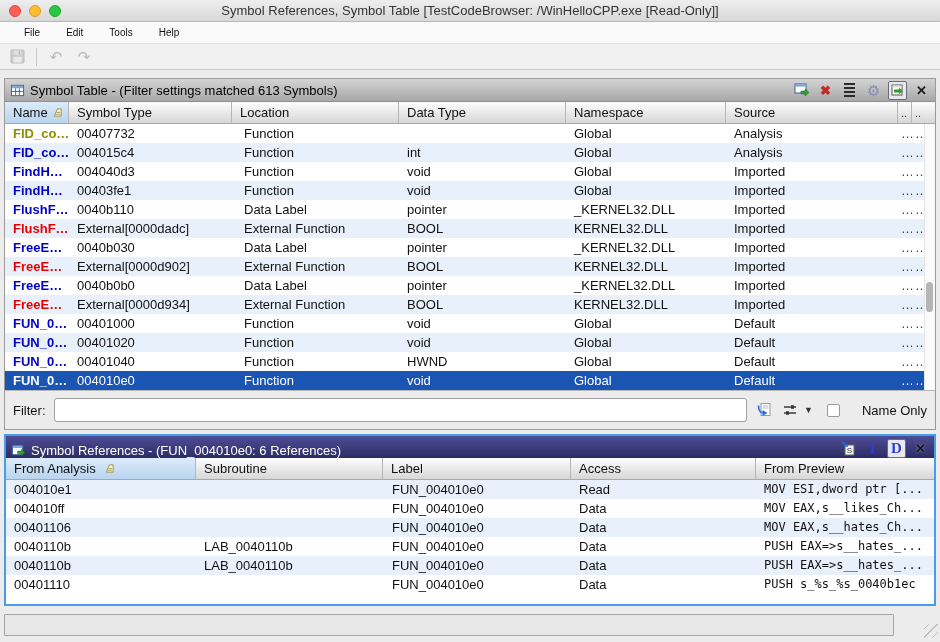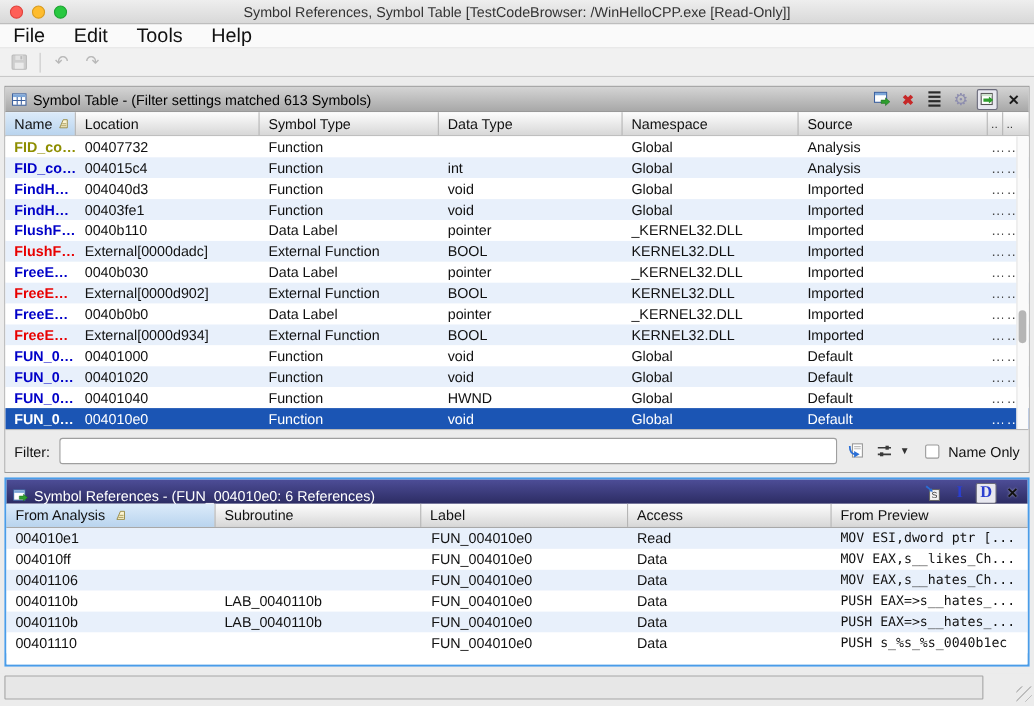--- a/index.html
+++ b/index.html
@@ -13,21 +13,21 @@
     border-bottom:1px solid #b8b8b8; display:flex; align-items:center; position:relative; }
   .traffic { display:flex; gap:8px; padding-left:9px; }
   .tl { width:12px; height:12px; border-radius:50%; display:inline-block; }
   .tl.red   { background:#ff5f57; border:1px solid #e0443e; }
   .tl.yellow{ background:#febc2e; border:1px solid #d89c21; }
   .tl.green { background:#28c840; border:1px solid #1ea433; }
   .wtitle { position:absolute; left:0; right:0; text-align:center; font-size:13px; color:#333; }
 
   
   .menubar { height:22px; flex:0 0 22px; background:#fafafa; border-bottom:1px solid #e2e2e2;
-    display:flex; align-items:center; gap:26px; padding-left:12px; font-size:18px; }
+    display:flex; align-items:center; gap:26px; padding-left:24px; font-size:10px; }
   .menu-item { cursor:default; }
   .toolbar { height:26px; flex:0 0 26px; background:#f1f1f1; border-bottom:1px solid #c9c9c9;
     display:flex; align-items:center; padding-left:6px; gap:6px; }
   .tbtn { width:22px; height:20px; display:flex; align-items:center; justify-content:center; opacity:.55; }
   .tsep { width:1px; height:18px; background:#c9c9c9; margin:0 2px; }
   .arrow-glyph { font-size:15px; color:#8a8a8a; line-height:1; }
 
   
   .content { flex:1; padding:8px 4px 0 4px; background:#ececec; }
 
@@ -85,21 +85,21 @@
     background:#b5b5b5; border-radius:4px; }
 
   
   .filterbar { height:39px; border-top:1px solid #b8b8b8; background:#ececec;
     display:flex; align-items:center; padding:0 8px; gap:8px; font-size:13px; }
   .filter-input { flex:1; height:24px; border:1px solid #9f9f9f; border-radius:3px;
     background:#fff; font-size:13px; padding:0 6px; font-family:"Liberation Sans",sans-serif; }
   .icon16 { width:18px; height:18px; display:flex; align-items:center; justify-content:center; }
   .dd-arrow { font-size:9px; color:#333; margin-left:-3px; }
   .checkbox { width:13px; height:13px; border:1px solid #9a9a9a; background:#fff; border-radius:2px; display:inline-block; }
-  .cbwrap { display:flex; align-items:center; gap:8px; margin-left:6px; }
+  .cbwrap { display:flex; align-items:center; gap:22px; margin-left:6px; }
 
   .refs-filler { height:10px; background:#fff; }
 
   
   .statusrow { flex:0 0 30px; display:flex; align-items:flex-end; padding:0 0 6px 4px; position:relative; }
   .statusbar { width:890px; height:22px; background:#e7e7e7; border:1px solid #a5a5a5; border-radius:1px; }
   .grip { position:absolute; right:2px; bottom:4px; width:14px; height:14px;
     background:repeating-linear-gradient(135deg, transparent 0 3px, #bdbdbd 3px 4px, transparent 4px 6px); }
 </style>
 </head>
@@ -189,25 +189,25 @@
 
       <div class="thead">
         <div class="hcell st-c1 sorted">
           <span>Name</span>
           <svg width="11" height="11" viewBox="0 0 12 12">
             <path d="M2.5 10 L10 10 L10 2 L6 2 Z" fill="#fbf3d0" stroke="#8a7a2a" stroke-width="0.8"></path>
             <line x1="4" y1="8" x2="9" y2="8" stroke="#8a7a2a" stroke-width="0.7"></line>
             <line x1="5" y1="6" x2="9" y2="6" stroke="#8a7a2a" stroke-width="0.7"></line>
           </svg>
         </div>
+        <div class="hcell st-c3">
+            <span>Symbol Type</span>
+          </div>
         <div class="hcell st-c2">
             <span>Location</span>
-          </div>
-        <div class="hcell st-c3">
-            <span>Symbol Type</span>
           </div>
         <div class="hcell st-c4">
             <span>Data Type</span>
           </div>
         <div class="hcell st-c5">
             <span>Namespace</span>
           </div>
         <div class="hcell st-c6">
             <span>Source</span>
           </div>

